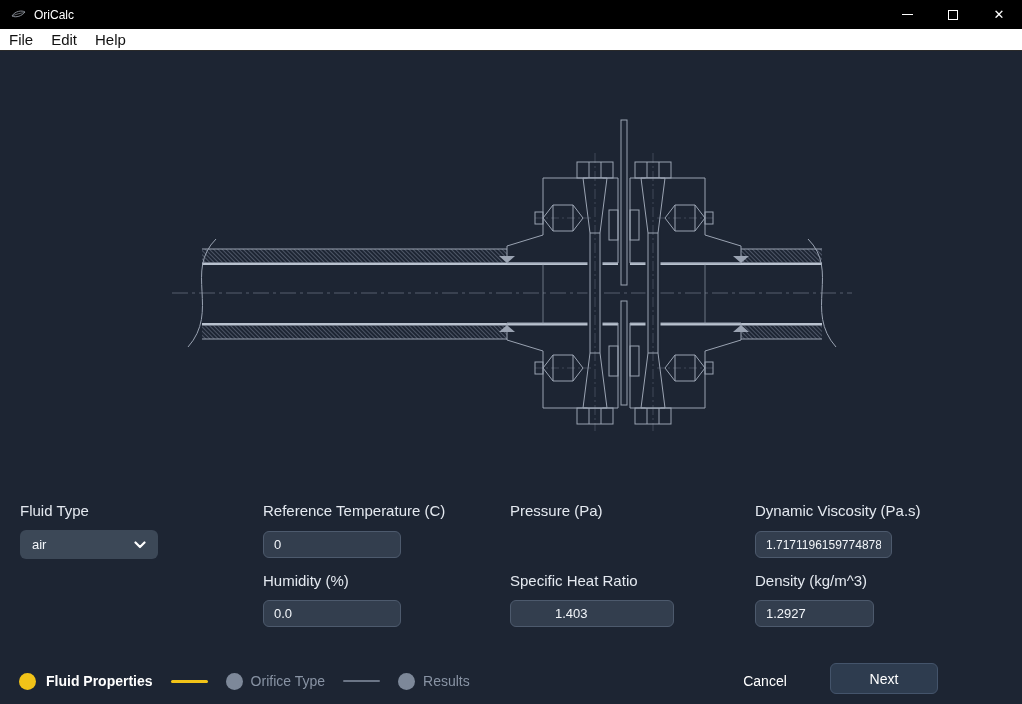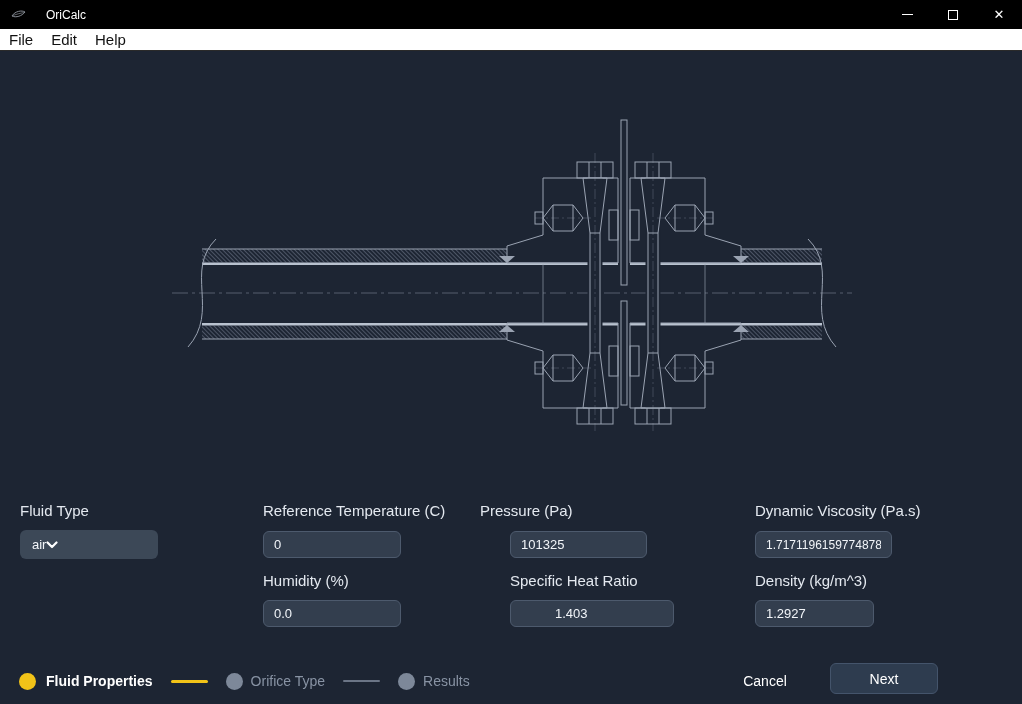--- a/index.html
+++ b/index.html
@@ -2,38 +2,38 @@
 <html><head>
 <meta charset="utf-8">
 <style>
   * { margin:0; padding:0; box-sizing:border-box; }
   html,body { width:1022px; height:704px; overflow:hidden; }
   body { font-family:"Liberation Sans", sans-serif; background:#1d2533; position:relative; }
 
   
   .titlebar { position:absolute; left:0; top:0; width:1022px; height:29px; background:#000; display:flex; align-items:center; }
   .titlebar .app-icon { margin-left:10px; width:16px; height:16px; display:flex; align-items:center; justify-content:center; }
-  .titlebar .title { color:#fff; font-size:12px; margin-left:20px; flex:1; }
+  .titlebar .title { color:#fff; font-size:12px; margin-left:8px; flex:1; }
   .win-btn { width:46px; height:29px; display:flex; align-items:center; justify-content:center; color:#fff; font-size:13px; cursor:default; }
   .max-glyph { width:10px; height:10px; border:1px solid #fff; display:block; }
   .min-glyph { width:11px; height:1px; background:#fff; display:block; }
 
   
   .menubar { position:absolute; left:0; top:29px; width:1022px; height:22px; background:#ffffff; display:flex; align-items:center; border-bottom:1px solid #2a2a2a; }
   .menu-item { font-size:15px; color:#111; padding:2px 9px; }
 
   
   .main { position:absolute; left:0; top:52px; width:1022px; height:652px; background:#1d2533; }
 
   .diagram-wrap { position:absolute; left:172px; top:63px; width:680px; height:318px; }
 
   
   .f-label { position:absolute; font-size:15px; color:#e4e9f0; }
   .f-input { position:absolute; height:27px; background:#333e4e; border:1px solid #4d5a6d; border-radius:6px; color:#f2f5f9; font-size:13px; padding:0 10px; font-family:"Liberation Sans", sans-serif; outline:none; }
-  .dropdown { position:absolute; height:29px; background:#3c4857; border:none; border-radius:6px; color:#f2f5f9; font-size:13px; display:flex; align-items:center; padding:0 12px; justify-content:flex-start; cursor:default; }
+  .dropdown { position:absolute; height:29px; background:#3c4857; border:none; border-radius:6px; color:#f2f5f9; font-size:13px; display:flex; align-items:center; padding:0 12px; justify-content:space-between; cursor:default; }
 
   
   .footer { position:absolute; left:0; top:606px; width:1022px; height:46px; display:flex; align-items:center; }
   .step-dot { width:17px; height:17px; border-radius:50%; flex:0 0 auto; }
   .dot-active { background:#f2c318; }
   .dot-idle { background:#7d8899; }
   .step-label-active { color:#ffffff; font-size:14px; font-weight:700; margin:0 18px 0 10px; }
   .step-label-idle { color:#8893a4; font-size:14px; margin:0 18px 0 8px; }
   .conn { width:37px; height:3px; border-radius:2px; margin-right:18px; flex:0 0 auto; }
   .conn-active { background:#f2c318; }
@@ -190,22 +190,21 @@
     <span style="display:flex;">
       <svg width="12" height="8" viewBox="0 0 12 8">
           <path d="M1.5 1.5 L6 6 L10.5 1.5" stroke="#fff" stroke-width="2.2" fill="none" stroke-linecap="round" stroke-linejoin="round"></path>
         </svg>
     </span>
   </div>
 
   <div class="f-label" style="left:263px; top:450px;">Reference Temperature (C)</div>
   <input class="f-input" style="left: 263px; top: 479px; width: 138px;" value="0">
 
-  <div class="f-label" style="left:480px; top:450px;">Pressure (Pa)</div>
-  <input class="f-input" style="left: 510px; top: 479px; width: 137px;" value="101325">
+  <div class="f-label" style="left:510px; top:450px;">Pressure (Pa)</div>
 
   <div class="f-label" style="left:755px; top:450px;">Dynamic Viscosity (Pa.s)</div>
   <input class="f-input" style="left: 755px; top: 479px; width: 137px; font-size: 12px;" value="1.7171196159774878e-5">
 
   <div class="f-label" style="left:263px; top:520px;">Humidity (%)</div>
   <input class="f-input" style="left: 263px; top: 548px; width: 138px;" value="0.0">
 
   <div class="f-label" style="left:510px; top:520px;">Specific Heat Ratio</div>
   <input class="f-input" style="left: 510px; top: 548px; width: 164px; padding-left: 44px;" value="1.403">
 

